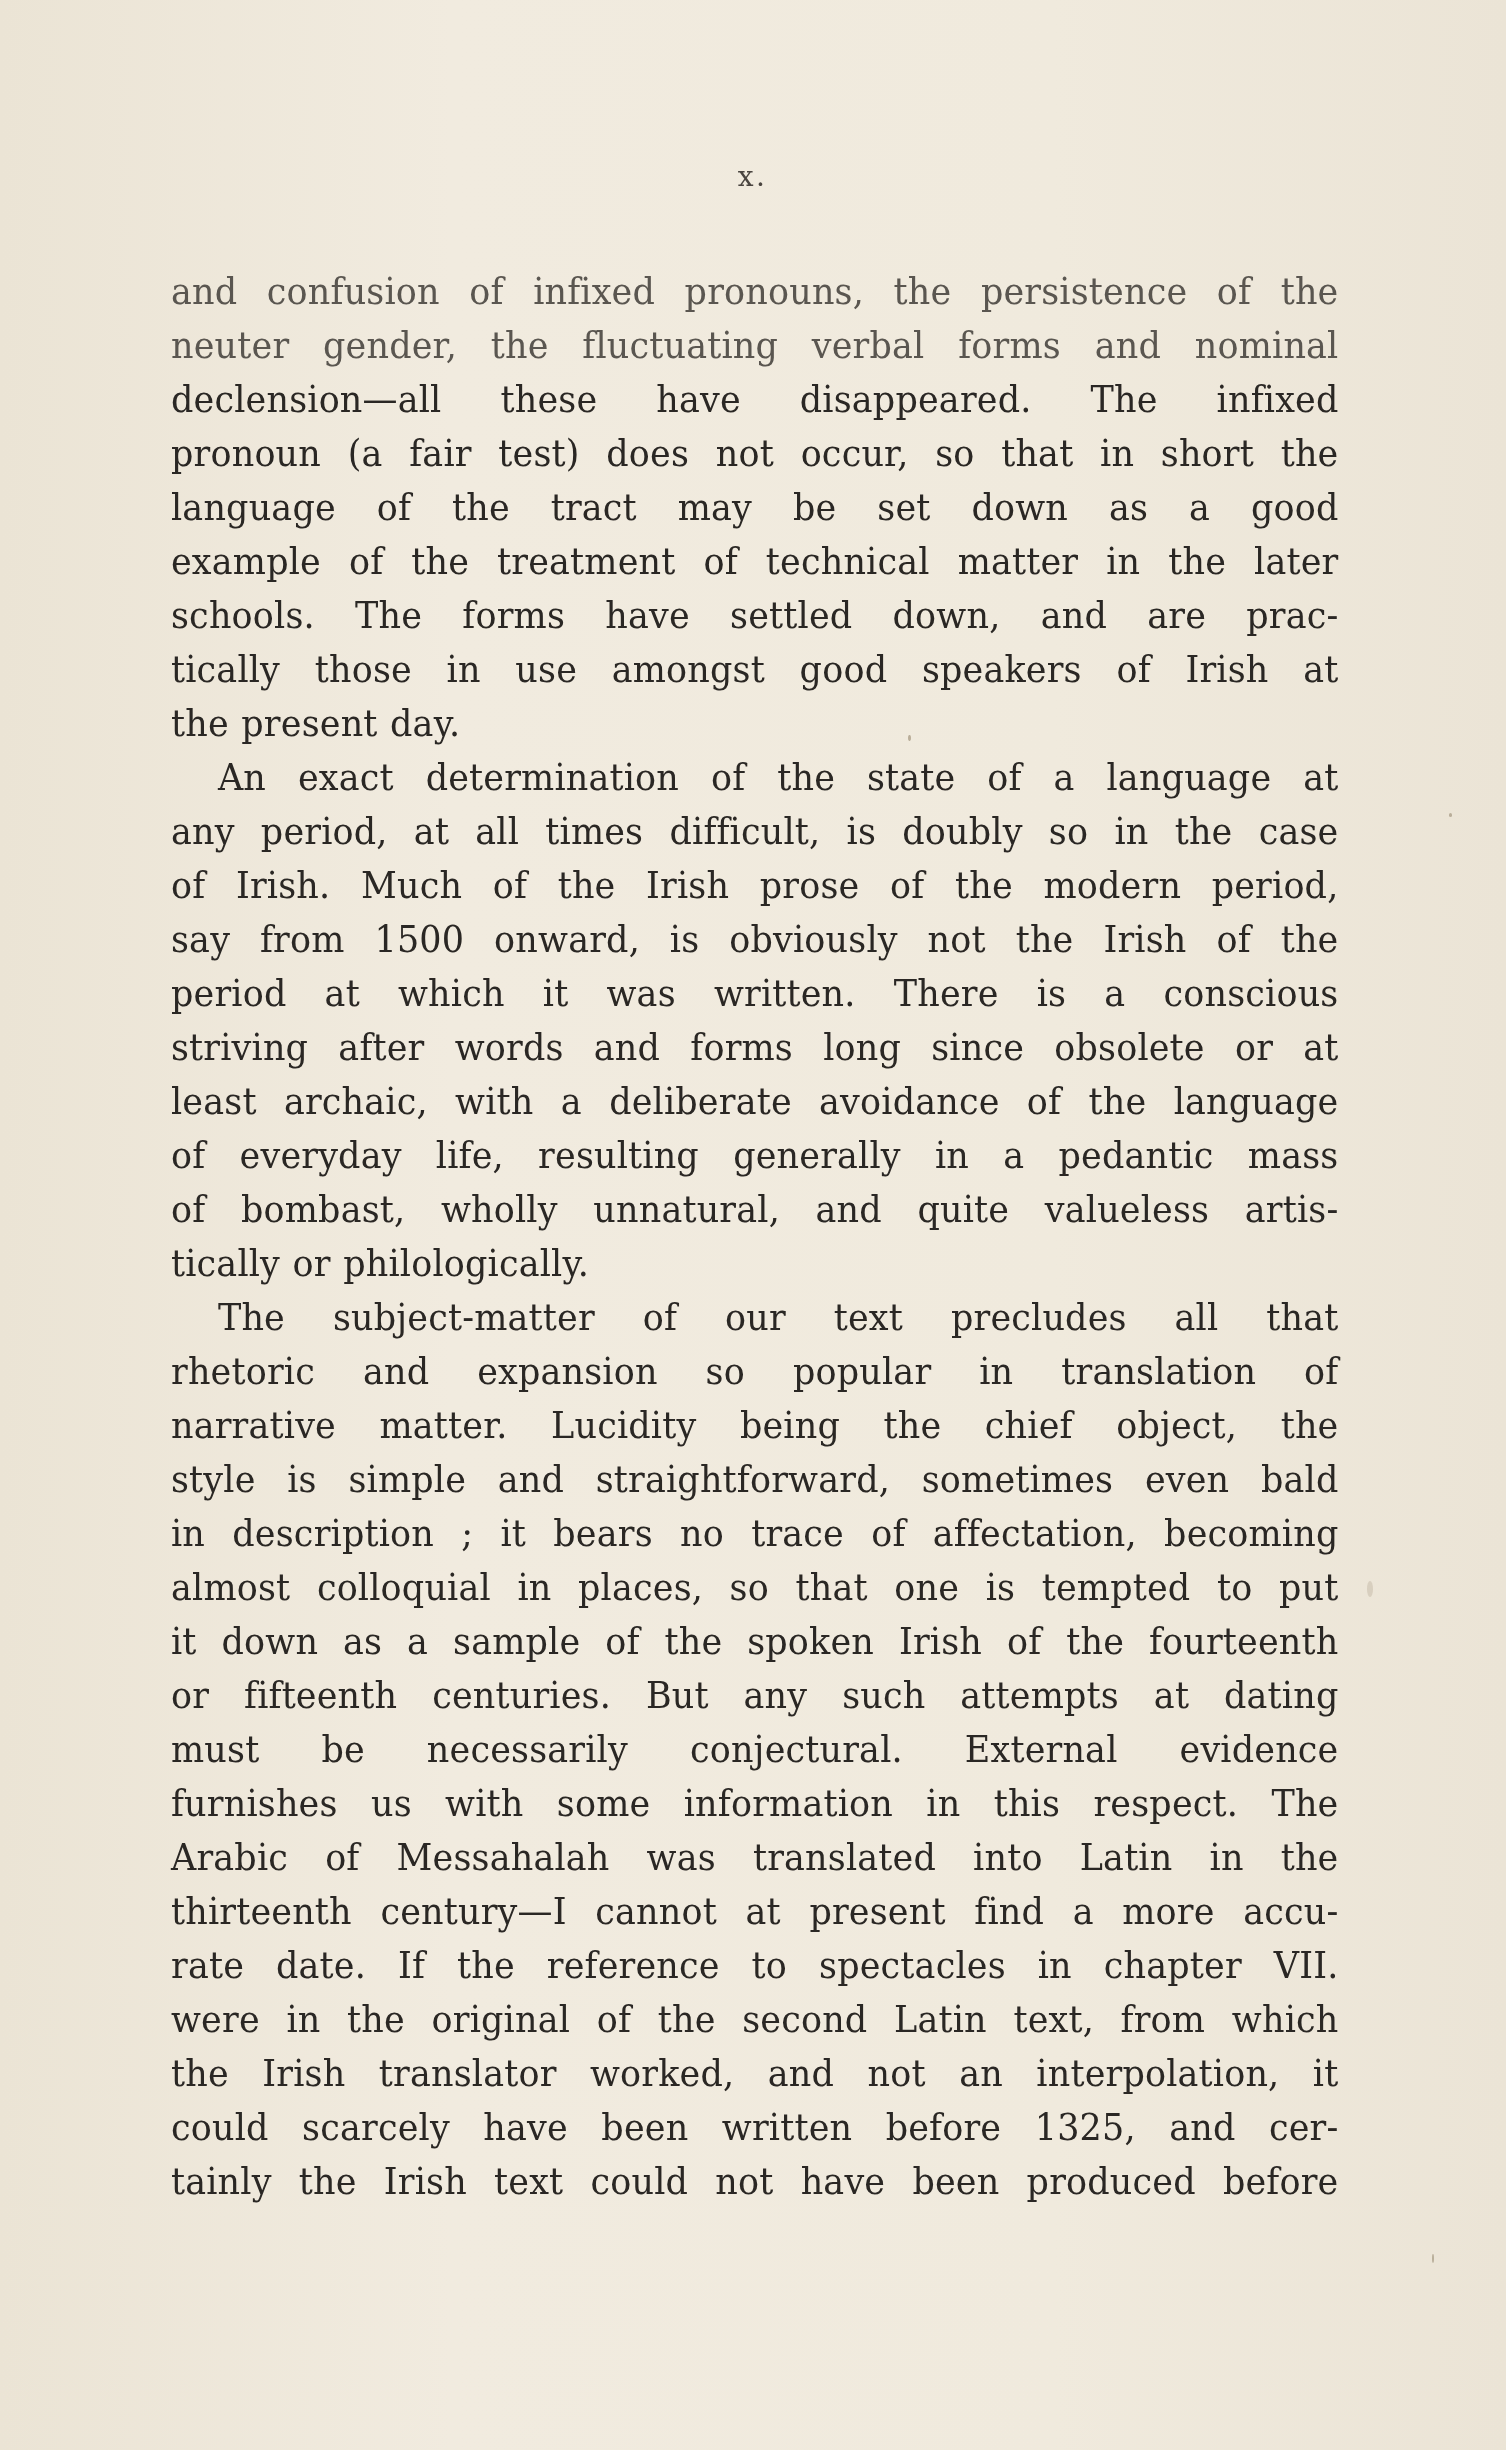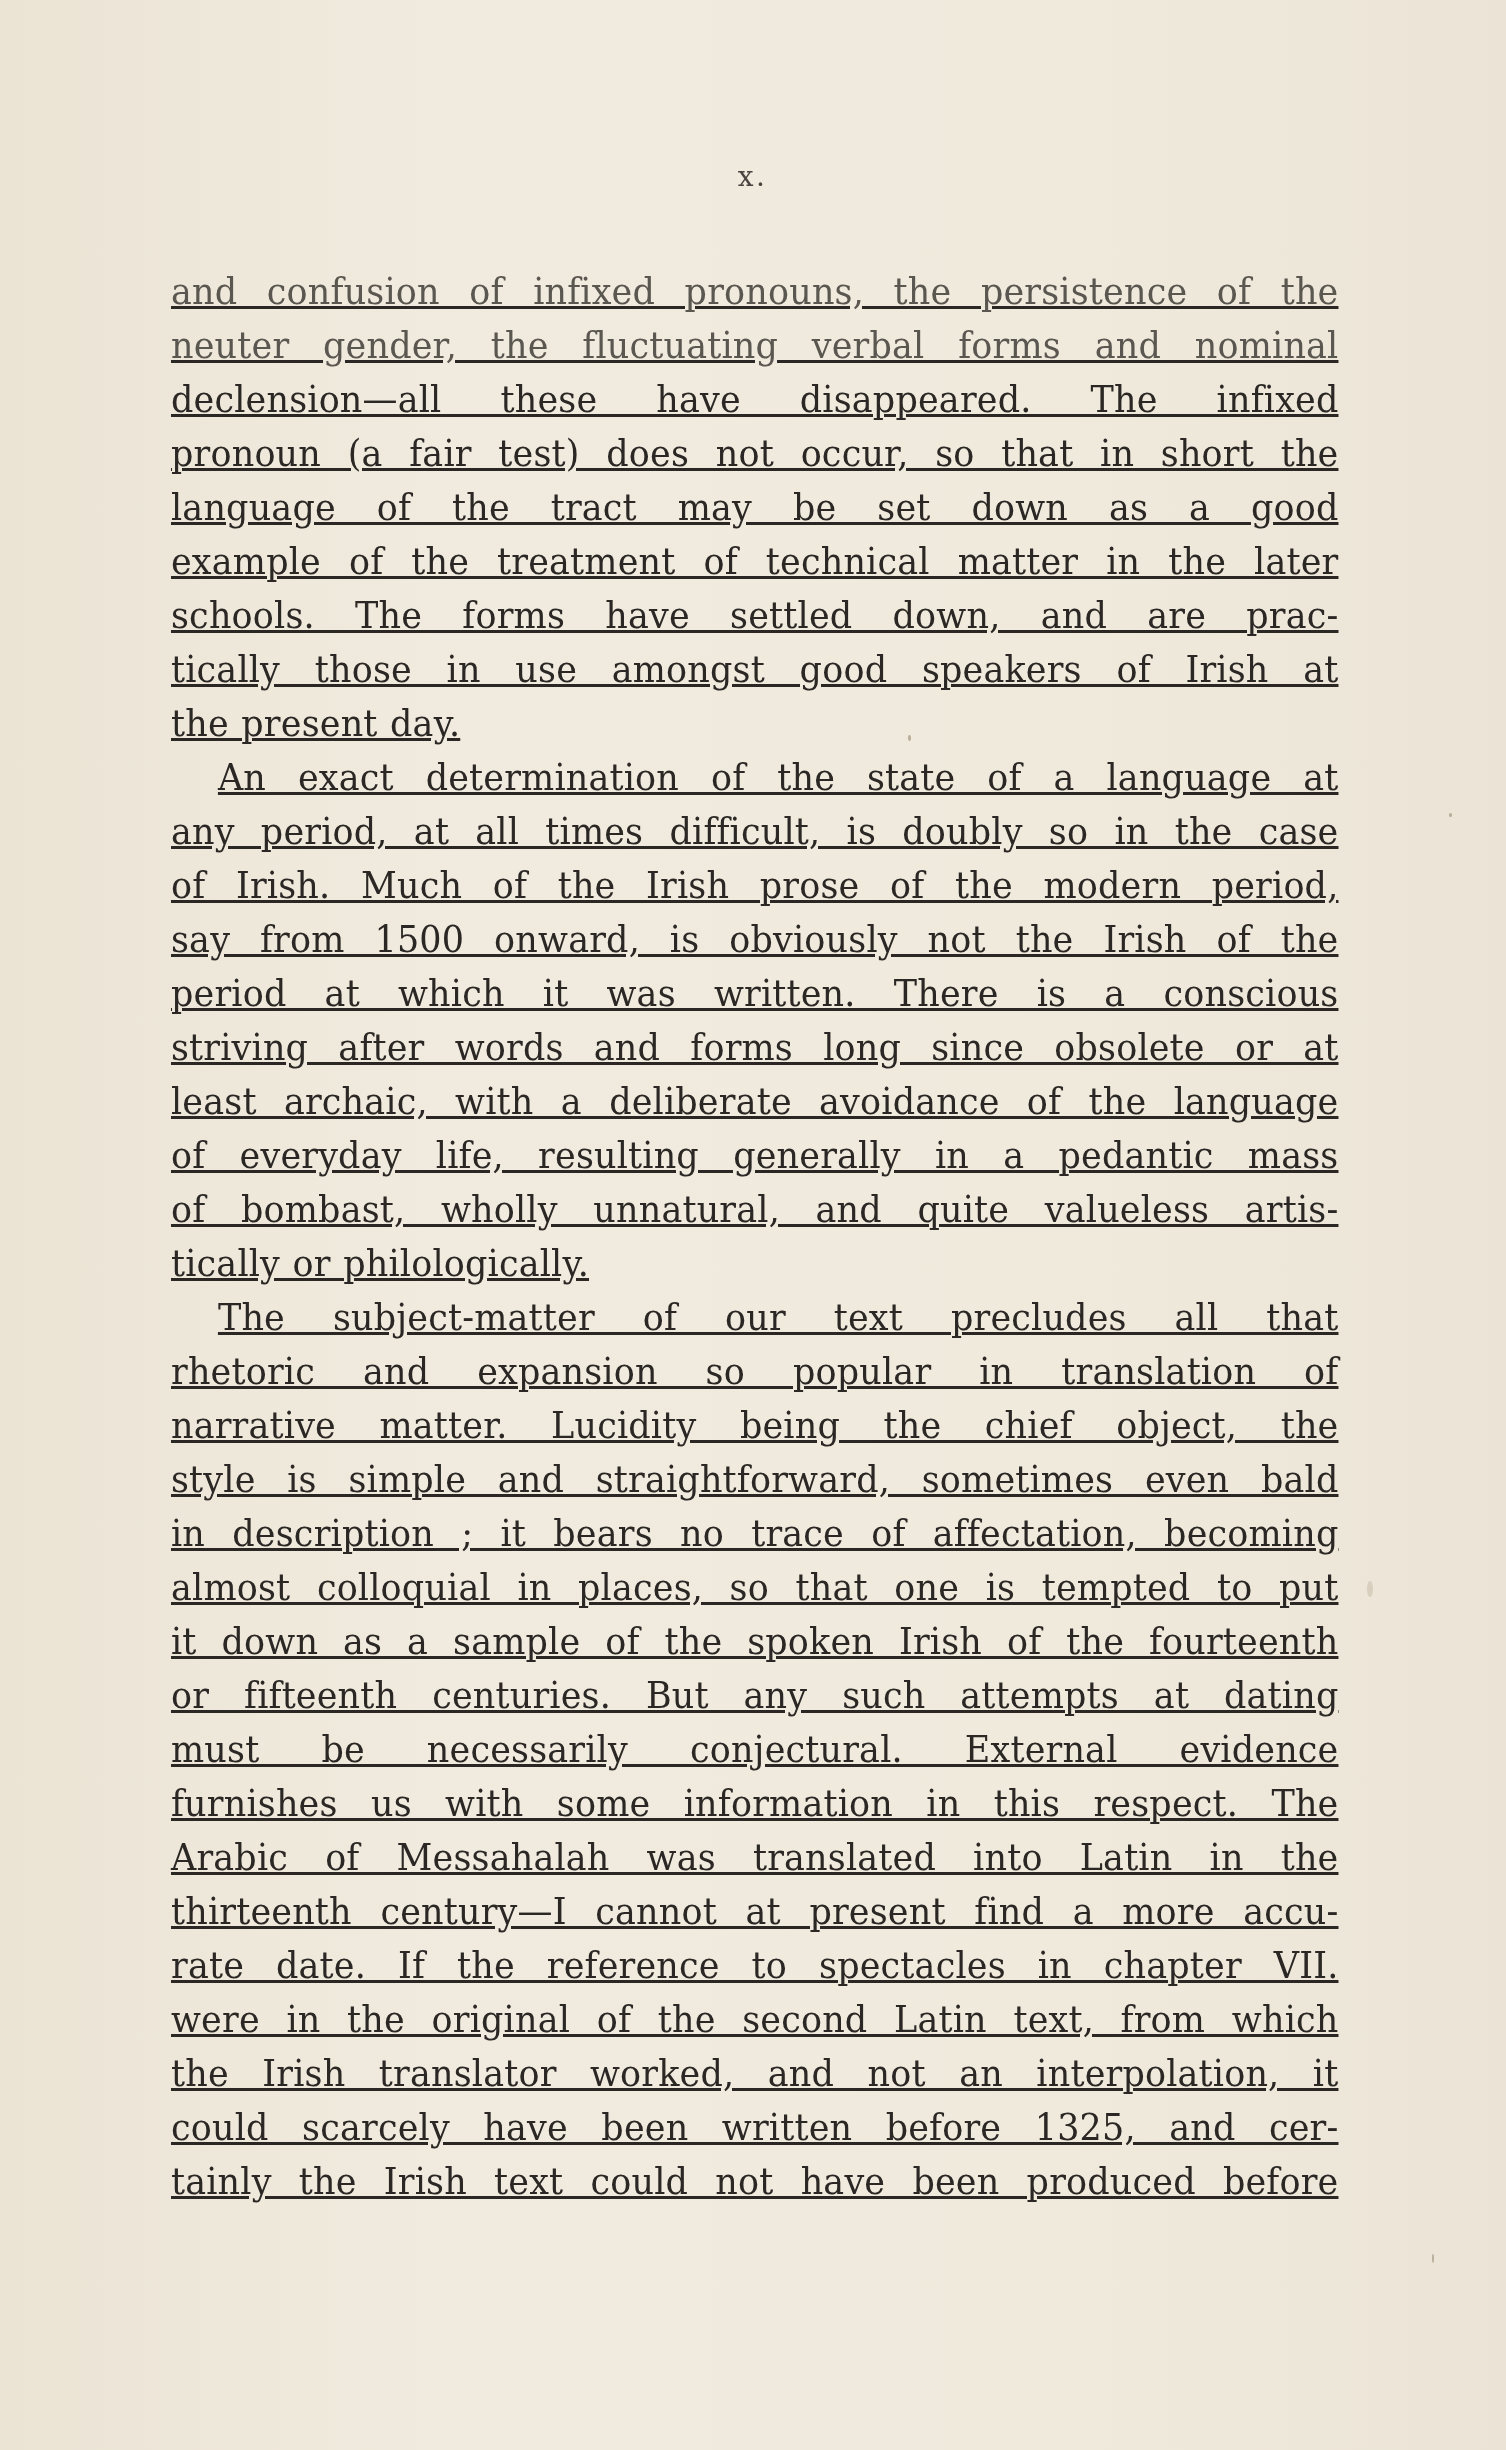--- a/index.html
+++ b/index.html
@@ -31,21 +31,20 @@
       text-align: center;
       font-size: 28px;
       letter-spacing: 2.5px;
       color: #4a4540;
     }
     .text-block {
       position: absolute;
       left: 171px;
       top: 264px;
       width: 1167px;
-      text-decoration: underline;
     }
     .line {
       display: block;
       height: 54px;
       line-height: 54px;
       font-size: 38px;
       text-align: justify;
       text-align-last: justify;
       white-space: nowrap;
       overflow: visible;

